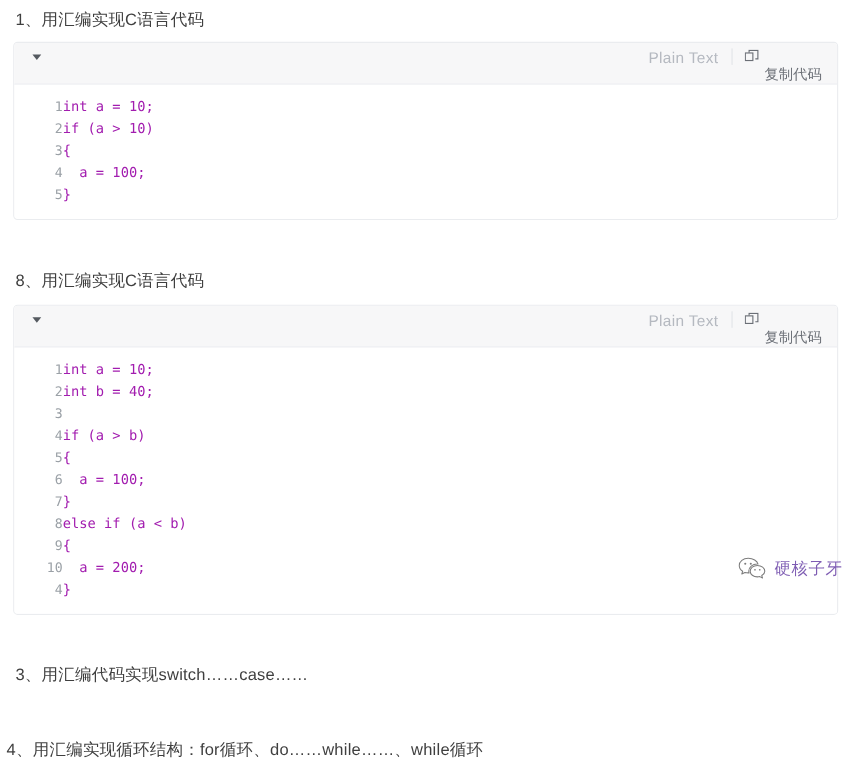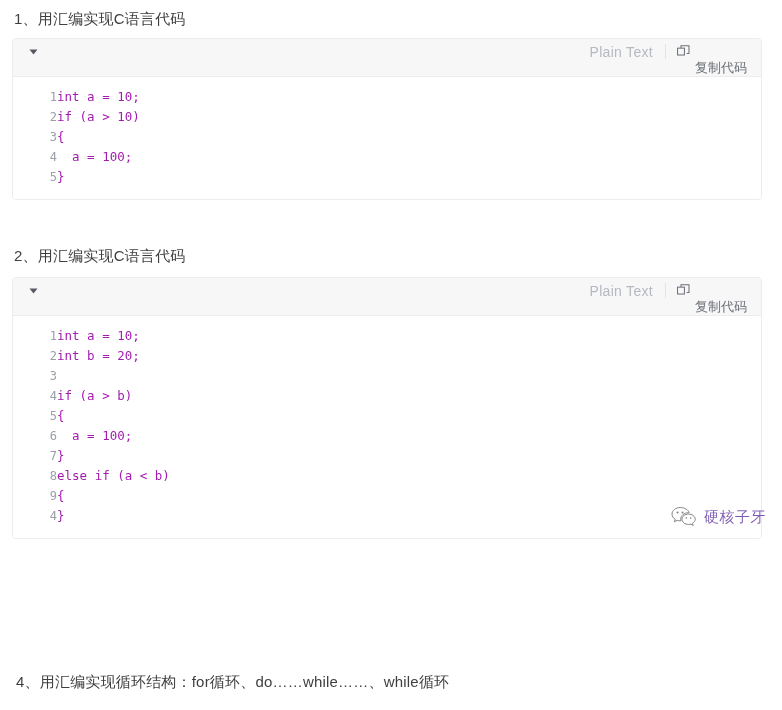--- a/index.html
+++ b/index.html
@@ -28,21 +28,21 @@
   .heading {
     font-size: 15px;
     line-height: 22px;
     color: #3f3f3f;
     letter-spacing: 0.2px;
     white-space: nowrap;
   }
   .heading-1 { position: absolute; left: 14px; top: 8px; }
   .heading-2 { position: absolute; left: 14px; top: 245px; }
   .heading-3 { position: absolute; left: 14px; top: 603px; }
-  .heading-4 { position: absolute; left: 16px; top: 671px; text-align: right; }
+  .heading-4 { position: absolute; left: 6px; top: 671px; text-align: right; }
 
   
   .code-card {
     position: absolute;
     left: 12px;
     width: 750px;
     box-sizing: border-box;
     border: 1px solid #eaecef;
     border-radius: 4px;
     background: #ffffff;
@@ -195,21 +195,21 @@
           </tr>
           <tr>
             <td class="ln">5</td>
             <td class="cl">}</td>
           </tr>
         </tbody>
       </table>
     </div>
   </div>
 
-  <div class="heading heading-2">2、用汇编实现C语言代码</div>
+  <div class="heading heading-2">8、用汇编实现C语言代码</div>
 
   <div class="code-card code-card-2">
     <div class="code-header">
       <div class="caret-btn">
         <svg width="9" height="6" viewBox="0 0 9 6" aria-hidden="true">
           <path d="M0.5 0.5 L8.5 0.5 L4.5 5.5 Z" fill="#555a60"></path>
         </svg>
       </div>
       <div class="header-spacer"></div>
       <div class="lang-label">Plain Text</div>
@@ -224,21 +224,21 @@
     </div>
     <div class="code-body">
       <table class="code-table">
         <tbody>
           <tr>
             <td class="ln">1</td>
             <td class="cl">int a = 10;</td>
           </tr>
           <tr>
             <td class="ln">2</td>
-            <td class="cl">int b = 20;</td>
+            <td class="cl">int b = 40;</td>
           </tr>
           <tr>
             <td class="ln">3</td>
             <td class="cl">&nbsp;</td>
           </tr>
           <tr>
             <td class="ln">4</td>
             <td class="cl">if (a &gt; b)</td>
           </tr>
           <tr>
@@ -255,28 +255,33 @@
           </tr>
           <tr>
             <td class="ln">8</td>
             <td class="cl">else if (a &lt; b)</td>
           </tr>
           <tr>
             <td class="ln">9</td>
             <td class="cl">{</td>
           </tr>
           <tr>
+            <td class="ln">10</td>
+            <td class="cl">  a = 200;</td>
+          </tr>
+          <tr>
             <td class="ln">4</td>
             <td class="cl">}</td>
           </tr>
         </tbody>
       </table>
     </div>
   </div>
 
+  <div class="heading heading-3">3、用汇编代码实现switch……case……</div>
 
   <div class="heading heading-4">4、用汇编实现循环结构：for循环、do……while……、while循环</div>
 
   <div class="watermark">
     <svg class="wechat-icon" viewBox="0 0 30 25" aria-hidden="true">
       <path d="M10.6 1.6 C5.3 1.6 1.2 5.0 1.2 9.2 C1.2 11.6 2.6 13.8 4.8 15.2 L3.9 18.0 L7.1 16.4 C8.2 16.7 9.4 16.9 10.6 16.9 C10.9 16.9 11.2 16.9 11.5 16.9 C11.3 16.3 11.2 15.6 11.2 15.0 C11.2 10.9 15.1 7.6 20.0 7.6 C20.3 7.6 20.6 7.6 20.9 7.6 C20.1 4.2 15.8 1.6 10.6 1.6 Z" fill="none" stroke="#4a4a4a" stroke-width="1.1" stroke-linejoin="round"></path>
       <circle cx="7.5" cy="7.3" r="1.1" fill="#4a4a4a"></circle>
       <circle cx="13.3" cy="7.3" r="1.1" fill="#4a4a4a"></circle>
       <path d="M20.2 9.1 C16.0 9.1 12.7 11.8 12.7 15.1 C12.7 18.4 16.0 21.1 20.2 21.1 C21.1 21.1 22.0 21.0 22.8 20.8 L25.6 22.2 L24.8 19.7 C26.7 18.5 28.0 16.9 28.0 15.1 C28.0 11.8 24.5 9.1 20.2 9.1 Z" fill="none" stroke="#4a4a4a" stroke-width="1.1" stroke-linejoin="round"></path>
       <circle cx="17.7" cy="13.6" r="0.9" fill="#4a4a4a"></circle>

